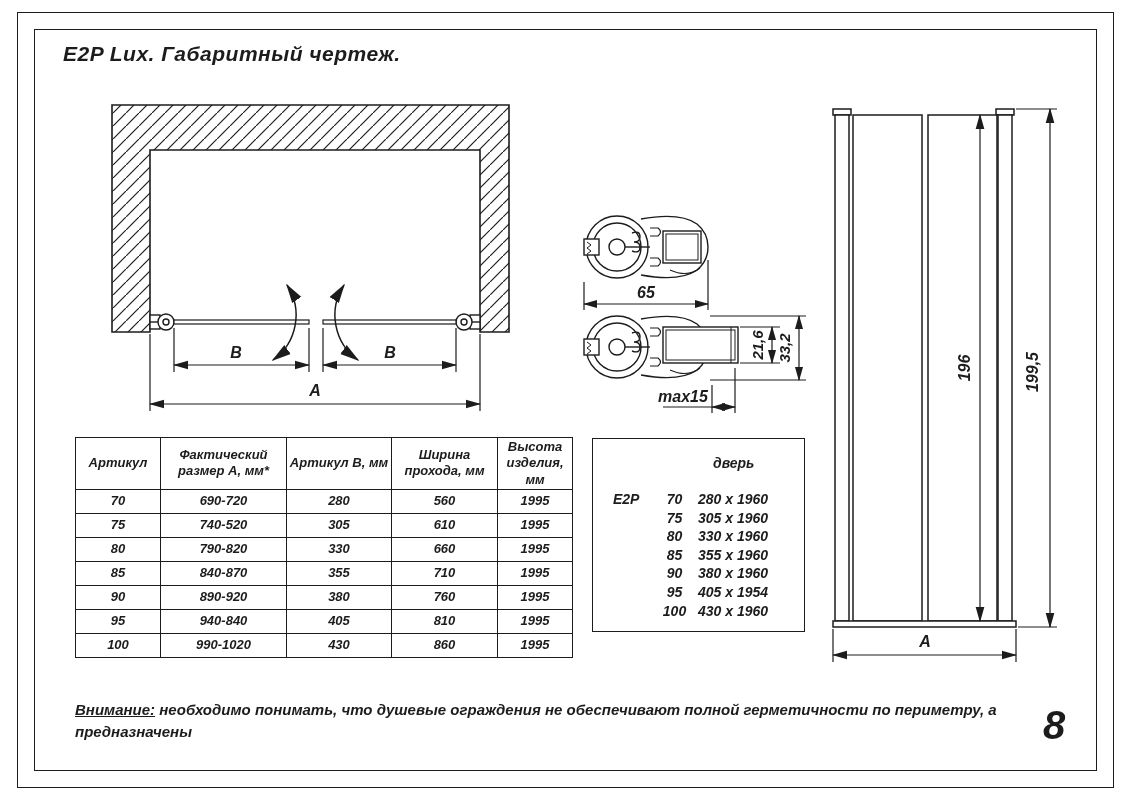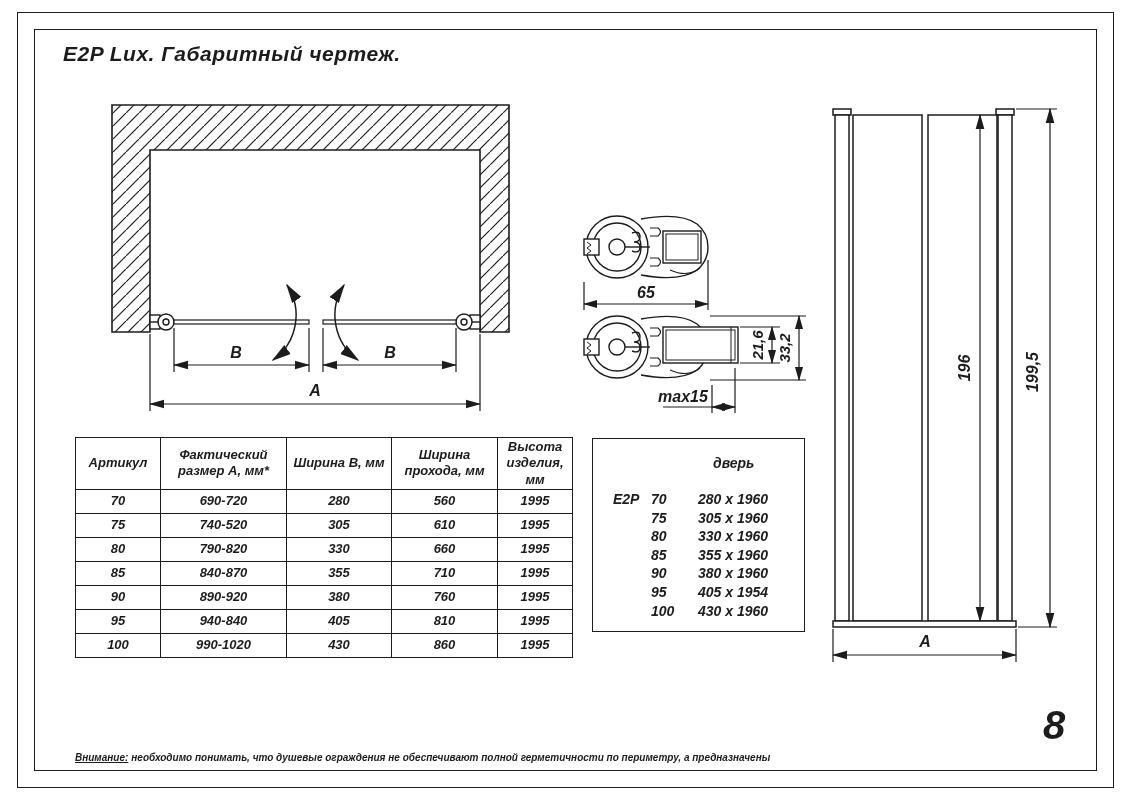--- a/index.html
+++ b/index.html
@@ -38,21 +38,21 @@
   table.spec tr.row td { height: 24px; }
   
   .doorbox { border: 1.6px solid #1c1c1c; font-style: italic; font-weight: bold; font-size: 14px; }
   .doorbox .dbtitle { position: absolute; left: 120px; top: 16px; }
   .doorbox .dbmodel { position: absolute; left: 20px; top: 52px; }
   .doorbox .dbrows { position: absolute; left: 58px; top: 52px; }
   .doorbox .dbrow { display: flex; height: 18.6px; align-items: flex-start; }
   .doorbox .dbart { width: 47px; }
   .doorbox .dbsize { white-space: nowrap; }
   
-  .note { font-size: 10px; font-style: italic; font-weight: bold; line-height: 22px; width: 945px; margin-top: 48px; }
+  .note { font-size: 15px; font-style: italic; font-weight: bold; line-height: 22px; width: 945px; }
   .note .ul { text-decoration: underline; }
   .pagenum { font-size: 40px; font-style: italic; font-weight: bold; }
 </style>
 </head>
 <body>
 
 <div class="abs frame" style="left:17px; top:12px; width:1097px; height:776px;"></div>
 <div class="abs frame" style="left:34px; top:29px; width:1063px; height:742px;"></div>
 
 <div class="abs title" style="left:63px; top:42px;">E2P Lux. Габаритный чертеж.</div>
@@ -217,21 +217,21 @@
     <col style="width:85px">
       <col style="width:126px">
       <col style="width:105px">
     <col style="width:106px">
       <col style="width:75px">
   </colgroup>
   <tbody>
   <tr class="hdr">
     <td>Артикул</td>
     <td>Фактический размер А, мм*</td>
-    <td>Ширина В, мм</td>
+    <td>Артикул В, мм</td>
     <td>Ширина прохода, мм</td>
     <td>Высота изделия, мм</td>
   </tr>
   <tr class="row">
     <td>70</td>
     <td>690-720</td>
     <td>280</td>
     <td>560</td>
     <td>1995</td>
   </tr>
@@ -273,21 +273,21 @@
   <tr class="row">
     <td>100</td>
     <td>990-1020</td>
     <td>430</td>
     <td>860</td>
     <td>1995</td>
   </tr>
   </tbody>
 </table>
 
-<div class="abs doorbox" style="left:592px; top:438px; width:213px; height:194px;">
+<div class="abs doorbox" style="left:592px; top:438px; width:213px; height:194px;text-align:center;">
   <div class="dbtitle">дверь</div>
   <div class="dbmodel">E2P</div>
   <div class="dbrows">
     <div class="dbrow">
       <span class="dbart">70</span>
       <span class="dbsize">280 x 1960</span>
     </div>
     <div class="dbrow">
       <span class="dbart">75</span>
       <span class="dbsize">305 x 1960</span>

